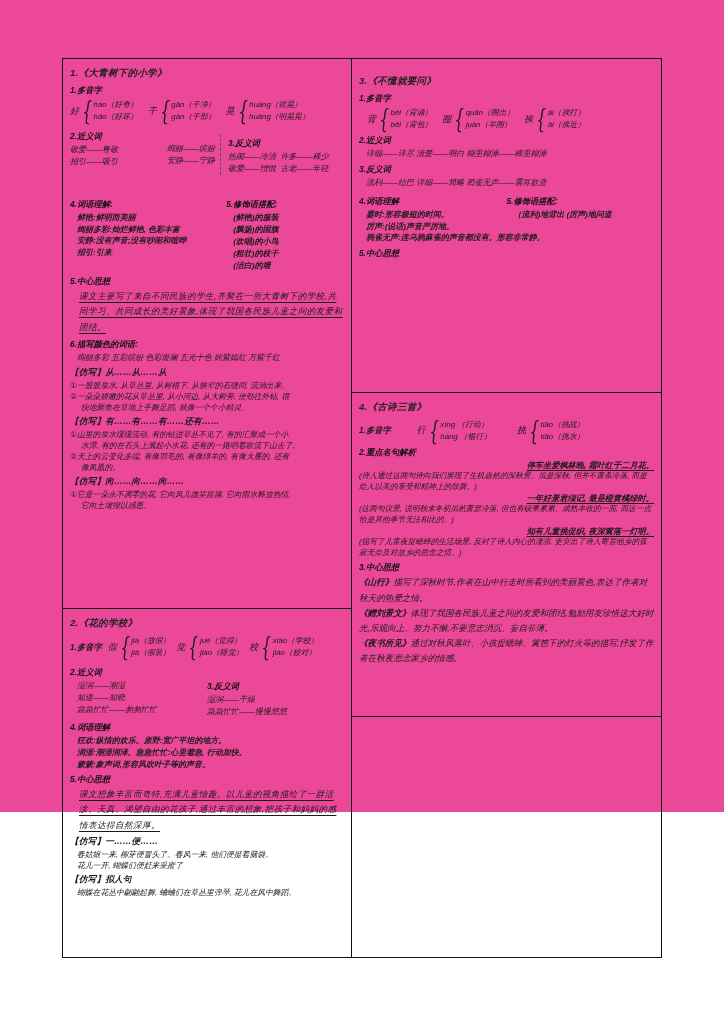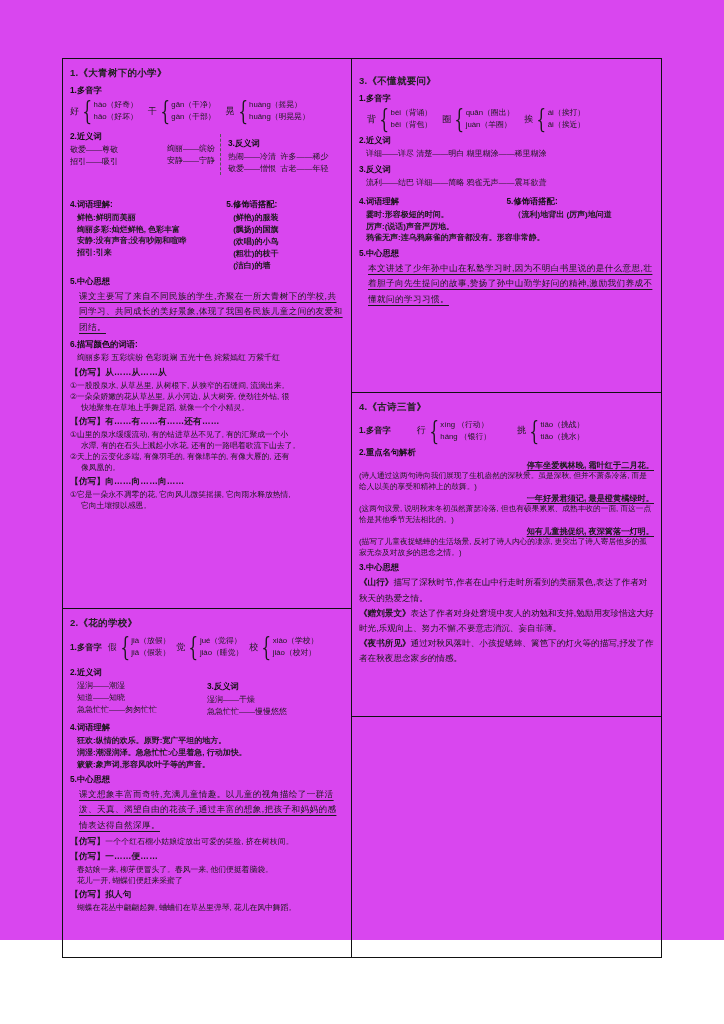--- a/index.html
+++ b/index.html
@@ -10,23 +10,24 @@
   body {
     width: 724px;
     height: 1024px;
     font-family: "Liberation Sans", "DejaVu Sans", sans-serif;
     color: #1a1a1a;
     overflow: hidden;
   }
   .page {
     position: relative;
     width: 724px;
-    height: 940px;
-    background: #d946ef;
+    height: 812px;
+    background: #ec4899;
     box-sizing: border-box;
+    font-style: italic;
   }
   .sheet {
     position: absolute;
     left: 62px;
     top: 58px;
     width: 600px;
     height: 900px;
     border: 1.6px solid #111;
     box-sizing: border-box;
     display: flex;
@@ -316,23 +317,20 @@
         </div>
 
         <div class="sec">4.词语理解</div>
         <div class="txt bold indent">狂欢:纵情的欢乐。原野:宽广平坦的地方。</div>
         <div class="txt bold indent">润湿:潮湿润泽。急急忙忙:心里着急, 行动加快。</div>
         <div class="txt bold indent">簌簌:象声词,形容风吹叶子等的声音。</div>
 
         <div class="sec">5.中心思想</div>
         <div class="underlined">课文想象丰富而奇特,充满儿童情趣。以儿童的视角描绘了一群活泼、天真、渴望自由的花孩子,通过丰富的想象,把孩子和妈妈的感情表达得自然深厚。</div>
 
-        <div class="fang">
-          <span>【仿写】</span><span class="ex" style="font-weight:400">一个个红石榴小姑娘绽放出可爱的笑脸, 挤在树枝间。</span>
-        </div>
 
         <div class="fang">【仿写】一……便……</div>
         <div class="ex indent">春姑娘一来, 柳芽便冒头了。春风一来, 他们便挺着脑袋。</div>
         <div class="ex indent">花儿一开, 蝴蝶们便赶来采蜜了</div>
 
         <div class="fang">【仿写】拟人句</div>
         <div class="ex indent">蝴蝶在花丛中翩翩起舞, 蛐蛐们在草丛里弹琴, 花儿在风中舞蹈。</div>
       </div>
     </div>
 
@@ -388,21 +386,20 @@
             <div class="txt bold indent">霎时:形容极短的时间。</div>
           </div>
           <div style="width:50%">
             <div class="txt bold indent">（流利)地背出  (厉声)地问道</div>
           </div>
         </div>
         <div class="txt bold indent">厉声:(说话)声音严厉地。</div>
         <div class="txt bold indent">鸦雀无声:连乌鸦麻雀的声音都没有。形容非常静。</div>
 
         <div class="sec">5.中心思想</div>
-        <div class="underlined">本文讲述了少年孙中山在私塾学习时,因为不明白书里说的是什么意思,壮着胆子向先生提问的故事,赞扬了孙中山勤学好问的精神,激励我们养成不懂就问的学习习惯。</div>
       </div>
 
       <div class="cell c-r2">
         <div class="lesson-title">4.《古诗三首》</div>
 
         <div class="poly-row inline-label" style="gap:26px">
           <span class="poly-label">1.多音字</span>
           <div class="poly">
             <span class="hz">行</span>
             <span class="brace">{</span>
@@ -427,21 +424,21 @@
         <div class="quote-line underline-one">一年好景君须记, 最是橙黄橘绿时。</div>
         <div class="paren">(这两句议景, 说明秋末冬初虽然萧瑟冷落, 但也有硕果累累、成熟丰收的一面, 而这一点恰是其他季节无法相比的。)</div>
         <div class="quote-line underline-one">知有儿童挑促织, 夜深篱落一灯明。</div>
         <div class="paren">(描写了儿童夜捉蟋蟀的生活场景, 反衬了诗人内心的凄凉, 更突出了诗人寄居他乡的孤寂无奈及对故乡的思念之情。)</div>
 
         <div class="sec">3.中心思想</div>
         <div class="mid-title">
           <b>《山行》</b><span>描写了深秋时节,作者在山中行走时所看到的美丽景色,表达了作者对秋天的热爱之情。</span>
         </div>
         <div class="mid-title">
-          <b>《赠刘景文》</b><span>表达了作者对身处窘境中友人的劝勉和支持,勉励用友珍惜这大好时光,乐观向上、努力不懈,不要意志消沉、妄自菲薄。</span>
+          <b>《赠刘景文》</b><span>体现了我国各民族儿童之间的友爱和团结,勉励用友珍惜这大好时光,乐观向上、努力不懈,不要意志消沉、妄自菲薄。</span>
         </div>
         <div class="mid-title">
           <b>《夜书所见》</b><span>通过对秋风落叶、小孩捉蟋蟀、篱笆下的灯火等的描写,抒发了作者在秋夜思念家乡的情感。</span>
         </div>
       </div>
 
       <div class="cell c-r3 empty-cell"></div>
     </div>
 
   </div>

